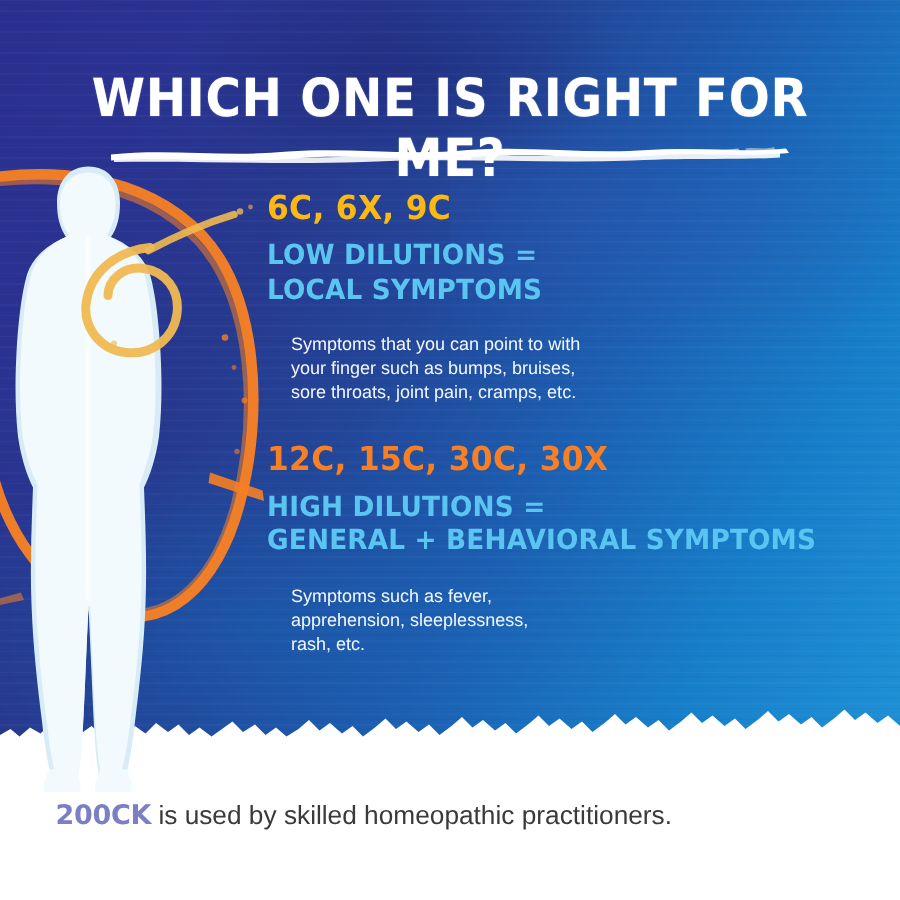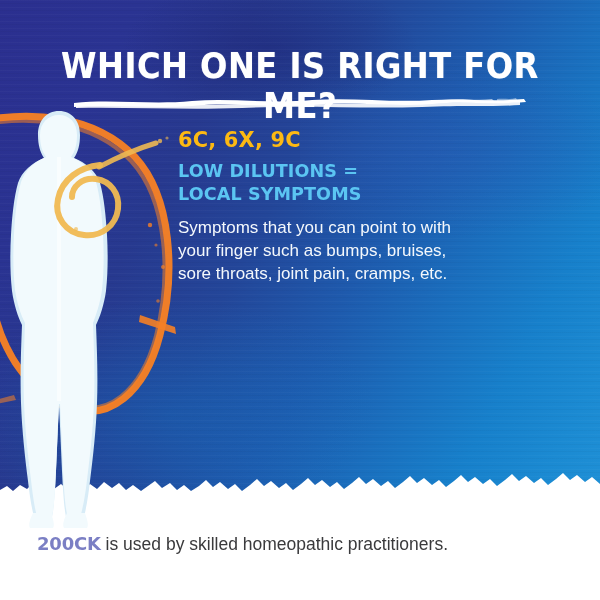--- a/index.html
+++ b/index.html
@@ -154,24 +154,24 @@
     line-height: 1.22;
     letter-spacing: 0.1px;
     margin: 0 0 12px 0;
     transform: scaleX(0.95);
     transform-origin: left center;
     white-space: pre-line;
   }
 
   .desc {
     font-family: "Liberation Sans", sans-serif;
-    font-size: 17px;
+    font-size: 12px;
     color: #f4f8fc;
     line-height: 1.34;
-    margin: 0;
+    margin: 16px;
     white-space: pre-line;
   }
 
   
   .footer {
     position: absolute;
     left: 0;
     top: 533px;
     width: 600px;
     text-align: left;
@@ -281,20 +281,28 @@
 
     <div class="block">
       <div class="potency potency-low">6C, 6X, 9C</div>
       <div class="dilution">LOW DILUTIONS =
 LOCAL SYMPTOMS</div>
       <div class="desc">Symptoms that you can point to with
 your finger such as bumps, bruises,
 sore throats, joint pain, cramps, etc.</div>
     </div>
 
+    <div class="block block-2">
+      <div class="potency potency-high">12C, 15C, 30C, 30X</div>
+      <div class="dilution">HIGH DILUTIONS  =
+GENERAL + BEHAVIORAL SYMPTOMS</div>
+      <div class="desc">Symptoms such as fever,
+apprehension, sleeplessness,
+rash, etc.</div>
+    </div>
 
   </div>
 
   <div class="footer">
     <span class="footer-potency">200CK</span><span> is used by skilled homeopathic practitioners.</span>
   </div>
 
 </div>
 
 </body></html>

